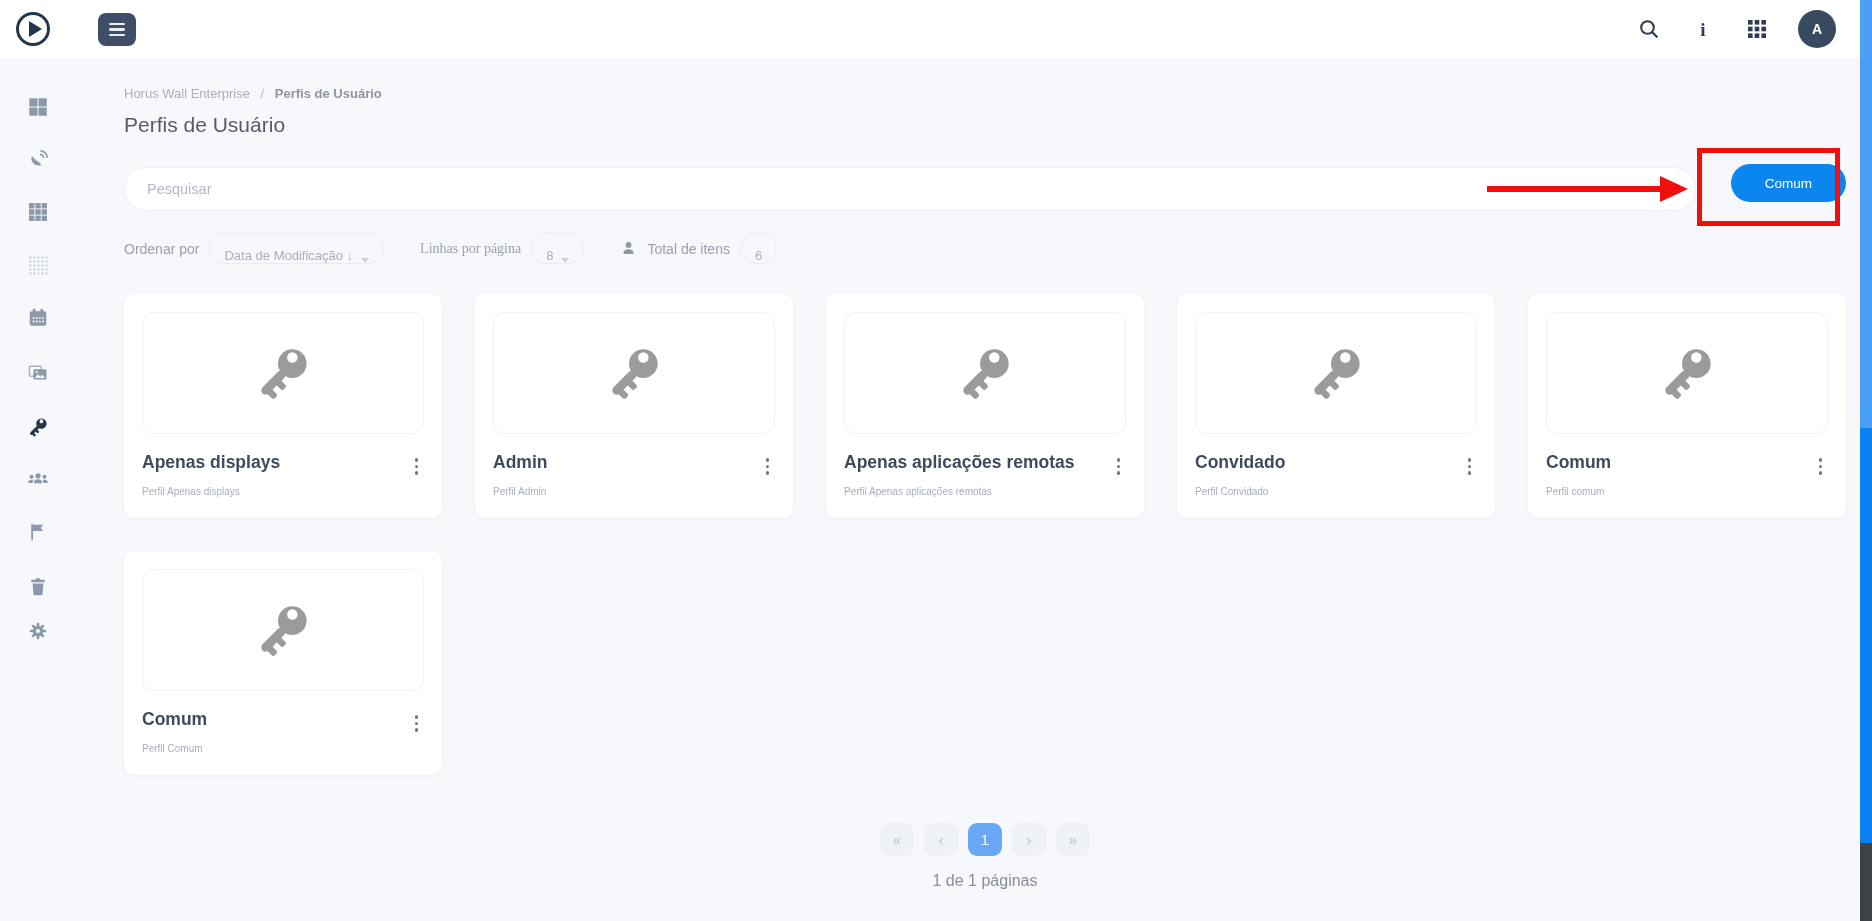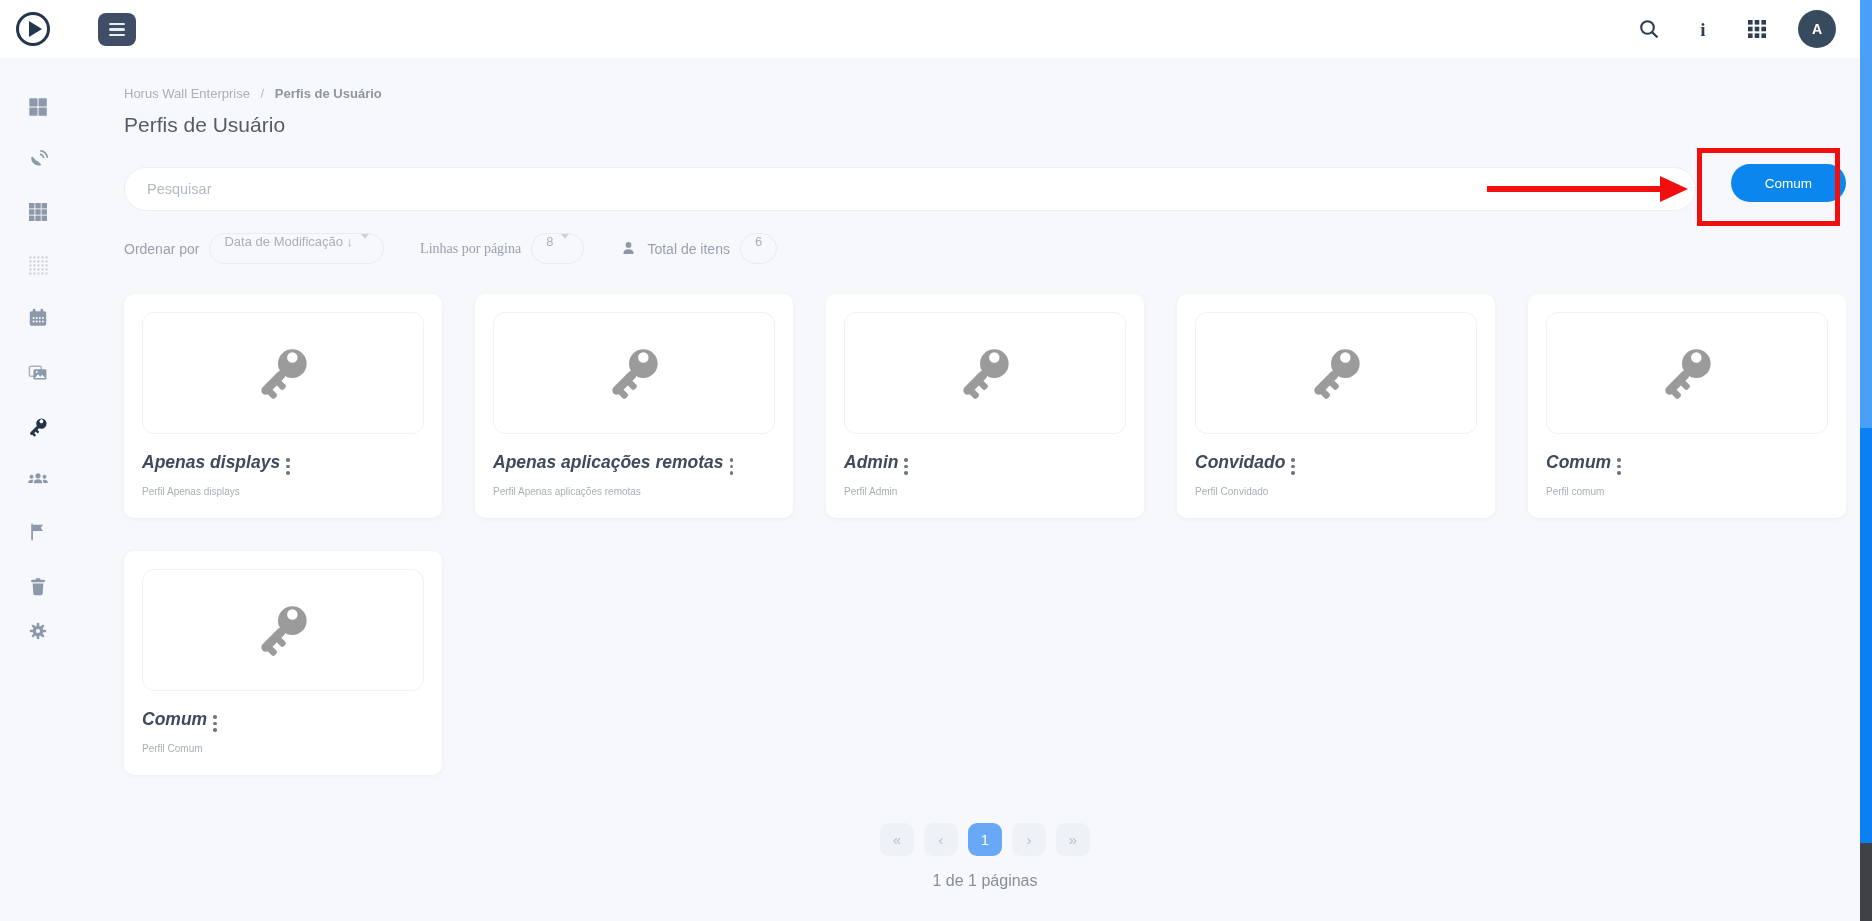--- a/index.html
+++ b/index.html
@@ -61,21 +61,21 @@
   }
   .search-input::placeholder { color:#b3b9c3; }
   .new-btn {
     position:absolute; left:1607px; top:-3px; width:115px; height:38px;
     background:#0c86ef; color:#ffffff; font-size:13.5px; border:none; border-radius:19px;
     cursor:pointer; font-family:"Liberation Sans", sans-serif;
   }
   
   .controls { margin-top:22px; display:flex; align-items:center; font-size:14px; color:#9aa1ad; }
   .pill {
-    display:inline-flex; align-items:flex-start; gap:8px;
+    display:inline-flex; align-items:flex-end; gap:8px;
     border:1px solid #e9ebf1; border-radius:16px; background:transparent;
     color:#a9afbb; font-size:13px; padding:0 14px; height:31px; cursor:pointer;
     font-family:"Liberation Sans", sans-serif;
   }
   .caret { width:0; height:0; border-left:4.5px solid transparent; border-right:4.5px solid transparent; border-top:5.5px solid #ccd1db; }
   .ctrl-gap-s { margin-left:10px; }
   .ctrl-gap-l { margin-left:36px;font-family:Liberation Serif, serif; }
   .person-svg { margin-left:36px; margin-right:10px; }
   
   .cards {
@@ -83,21 +83,21 @@
     display:grid; grid-template-columns:repeat(5,318px); gap:33px;
   }
   .card {
     width:318px; height:224px; background:#ffffff; border-radius:10px;
     box-shadow:0 1px 4px rgba(40,50,80,0.05); padding:18px; position:relative;
   }
   .card-thumb {
     height:122px; border:1px solid #f0f1f5; border-radius:12px;
     display:flex; align-items:center; justify-content:center;
   }
-  .card-title-row { display:flex; align-items:flex-start; margin-top:18px;font-style:italic; }
+  .card-title-row { display:flex; align-items:flex-start; justify-content:space-between; margin-top:18px; }
   .card-title { font-size:17.5px; font-weight:700; color:#414a5c; }
   .card-subtitle { margin-top:7px; font-size:10px; color:#a9aeb8; }
   .kebab { background:none; border:none; cursor:pointer; display:flex; flex-direction:column; gap:3px; padding:4px 6px; margin-top:2px; }
   .kebab i { width:3.5px; height:3.5px; border-radius:50%; background:#6f7683; display:block; }
   
   .pagination { margin-top:48px; display:flex; flex-direction:column; align-items:center; }
   .page-btns { display:flex; gap:10px; }
   .pg-btn {
     width:34px; height:33px; border:none; border-radius:9px; background:#eef1f6;
     color:#b9c0cb; font-size:15px; cursor:pointer; font-family:"Liberation Sans", sans-serif;
@@ -360,51 +360,51 @@
           <g transform="rotate(-45 12 12)" fill="#9b9b9b">
             <circle cx="16.8" cy="12" r="5.2"></circle>
               <rect x="1.5" y="10.4" width="11" height="3.2" rx="1.6"></rect>
             <rect x="2.6" y="13" width="2.4" height="3.4" rx="0.8"></rect>
               <rect x="7.2" y="13" width="2.4" height="3.4" rx="0.8"></rect>
             <circle cx="18.4" cy="10.4" r="1.9" fill="#ffffff"></circle>
           </g>
         </svg>
       </div>
       <div class="card-title-row">
+        <span class="card-title">Admin</span>
+        <button class="kebab">
+            <i></i>
+            <i></i>
+            <i></i>
+          </button>
+      </div>
+      <div class="card-subtitle">Perfil Admin</div>
+    </article>
+
+    <article class="card">
+      <div class="card-thumb">
+        <svg width="66" height="66" viewBox="0 0 24 24">
+          <g transform="rotate(-45 12 12)" fill="#9b9b9b">
+            <circle cx="16.8" cy="12" r="5.2"></circle>
+              <rect x="1.5" y="10.4" width="11" height="3.2" rx="1.6"></rect>
+            <rect x="2.6" y="13" width="2.4" height="3.4" rx="0.8"></rect>
+              <rect x="7.2" y="13" width="2.4" height="3.4" rx="0.8"></rect>
+            <circle cx="18.4" cy="10.4" r="1.9" fill="#ffffff"></circle>
+          </g>
+        </svg>
+      </div>
+      <div class="card-title-row">
         <span class="card-title">Apenas aplicações remotas</span>
         <button class="kebab">
             <i></i>
             <i></i>
             <i></i>
           </button>
       </div>
       <div class="card-subtitle">Perfil Apenas aplicações remotas</div>
-    </article>
-
-    <article class="card">
-      <div class="card-thumb">
-        <svg width="66" height="66" viewBox="0 0 24 24">
-          <g transform="rotate(-45 12 12)" fill="#9b9b9b">
-            <circle cx="16.8" cy="12" r="5.2"></circle>
-              <rect x="1.5" y="10.4" width="11" height="3.2" rx="1.6"></rect>
-            <rect x="2.6" y="13" width="2.4" height="3.4" rx="0.8"></rect>
-              <rect x="7.2" y="13" width="2.4" height="3.4" rx="0.8"></rect>
-            <circle cx="18.4" cy="10.4" r="1.9" fill="#ffffff"></circle>
-          </g>
-        </svg>
-      </div>
-      <div class="card-title-row">
-        <span class="card-title">Admin</span>
-        <button class="kebab">
-            <i></i>
-            <i></i>
-            <i></i>
-          </button>
-      </div>
-      <div class="card-subtitle">Perfil Admin</div>
     </article>
 
     <article class="card">
       <div class="card-thumb">
         <svg width="66" height="66" viewBox="0 0 24 24">
           <g transform="rotate(-45 12 12)" fill="#9b9b9b">
             <circle cx="16.8" cy="12" r="5.2"></circle>
               <rect x="1.5" y="10.4" width="11" height="3.2" rx="1.6"></rect>
             <rect x="2.6" y="13" width="2.4" height="3.4" rx="0.8"></rect>
               <rect x="7.2" y="13" width="2.4" height="3.4" rx="0.8"></rect>

